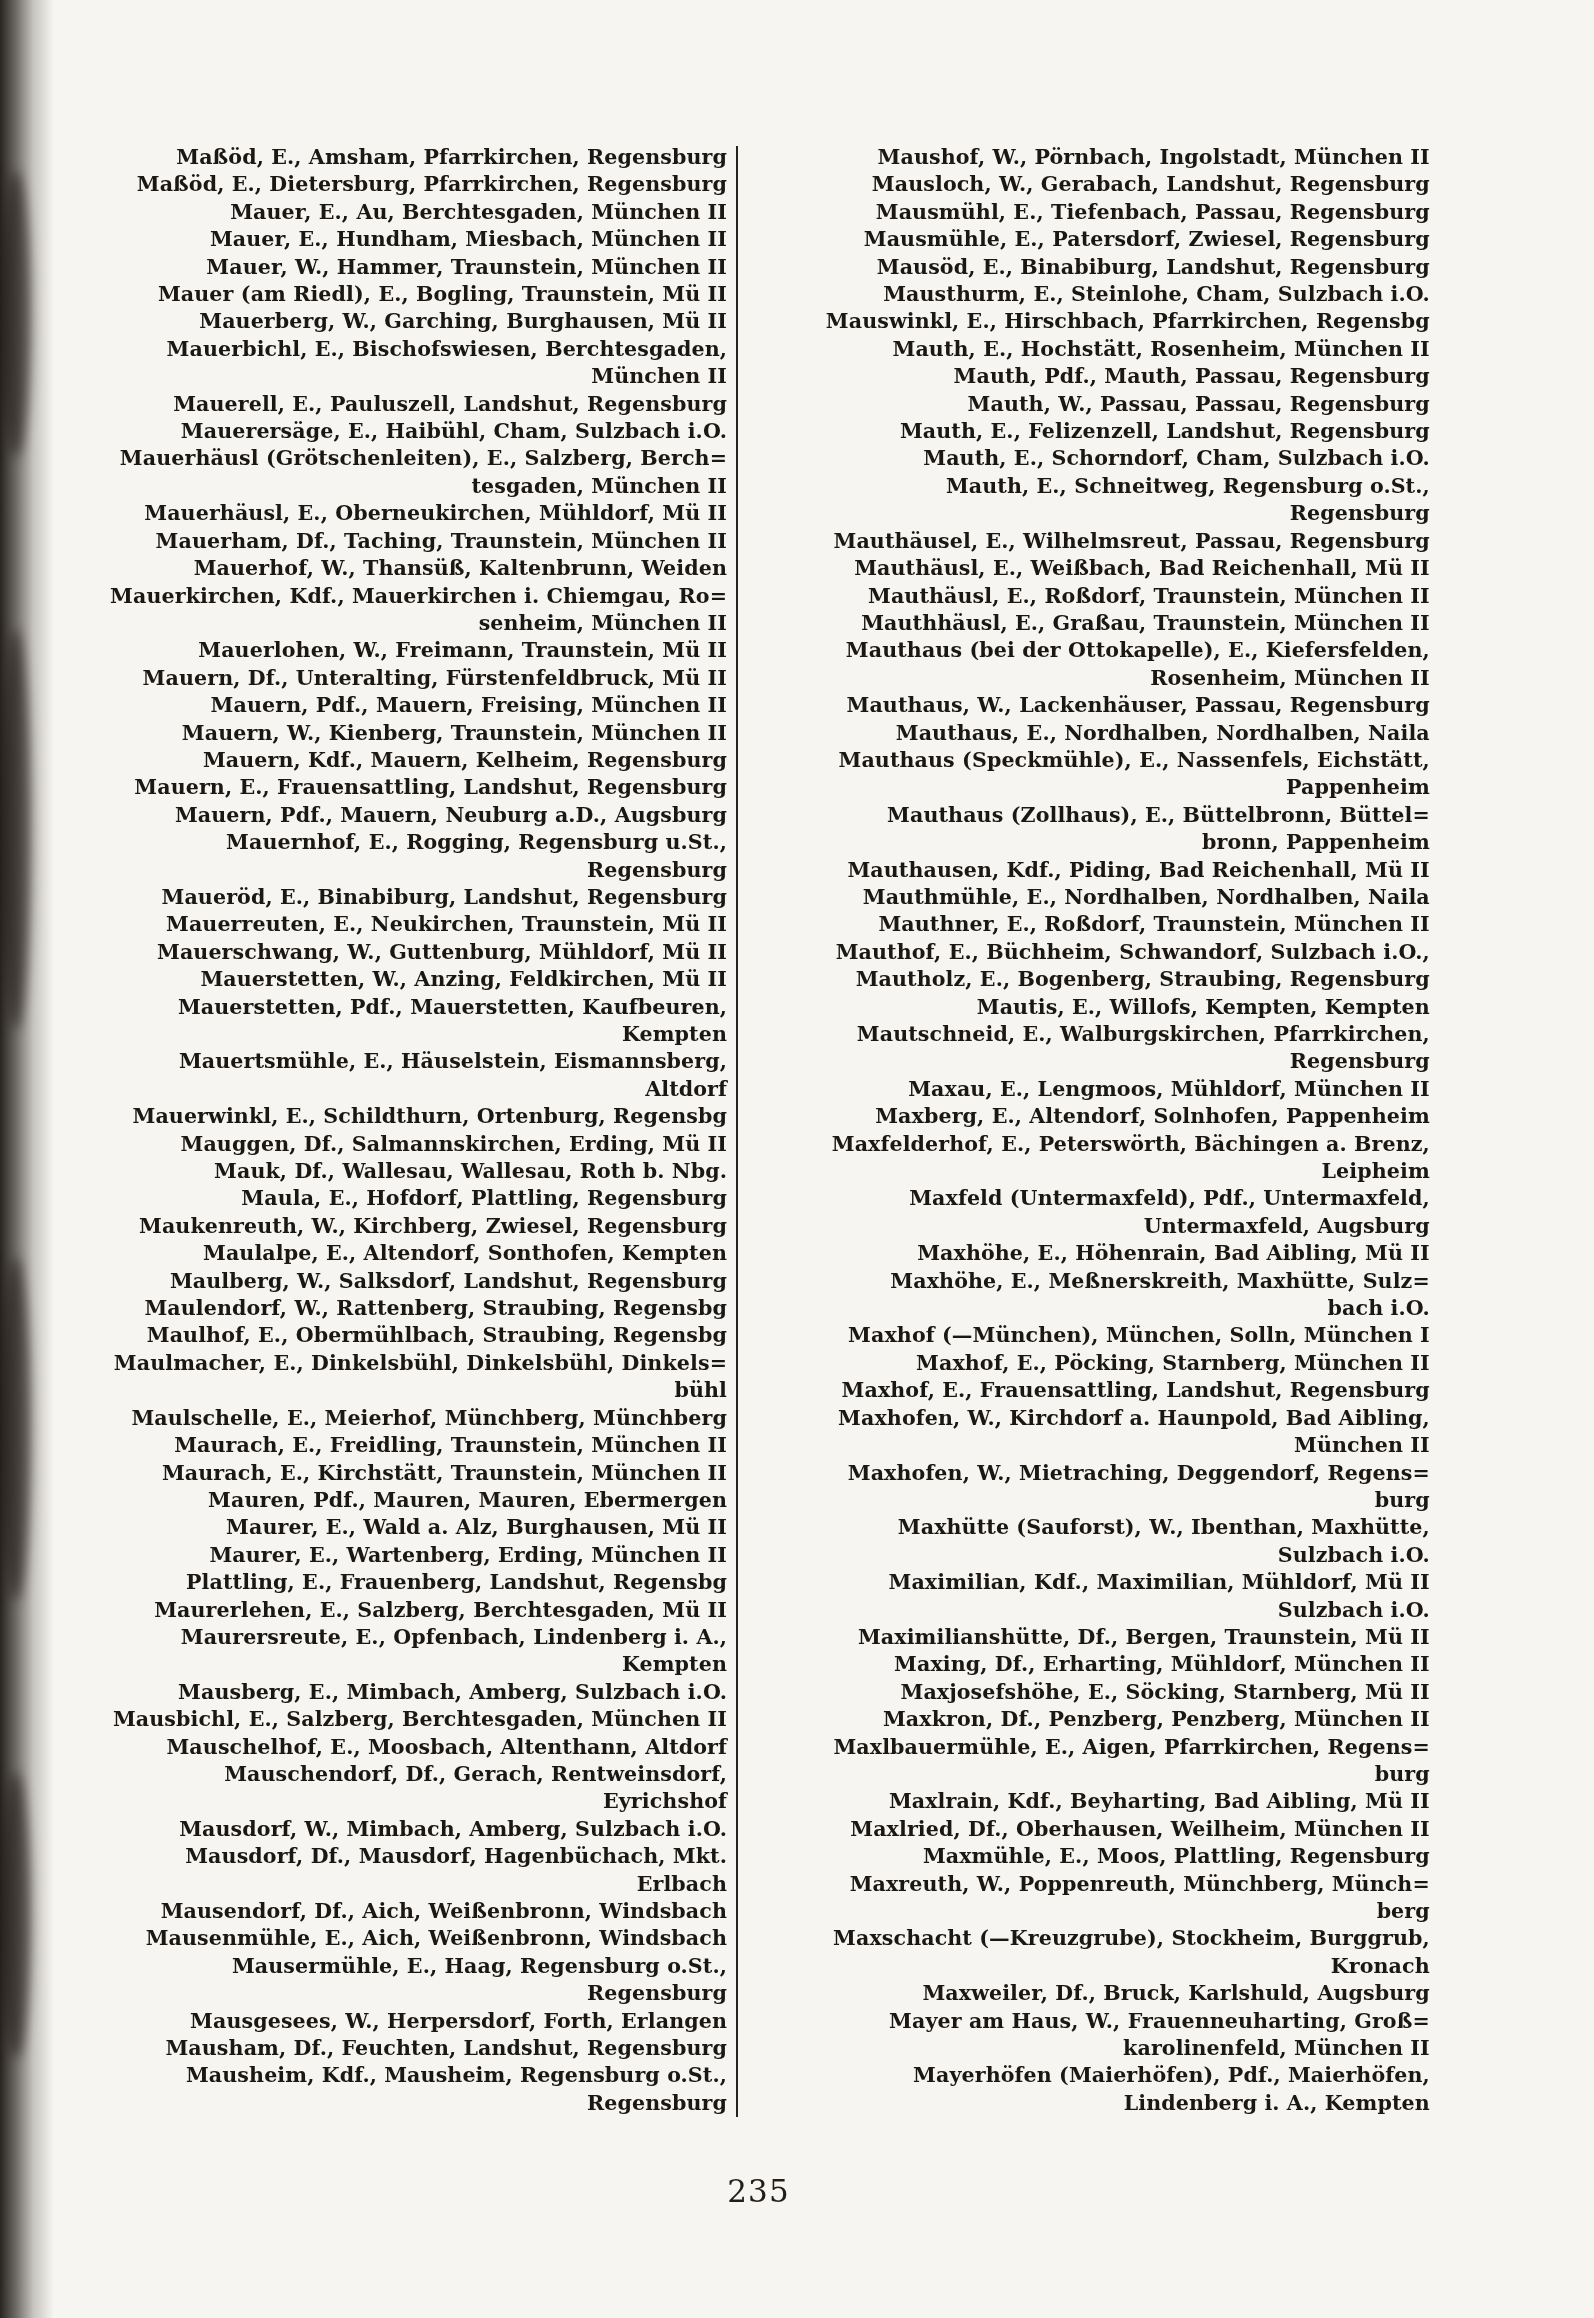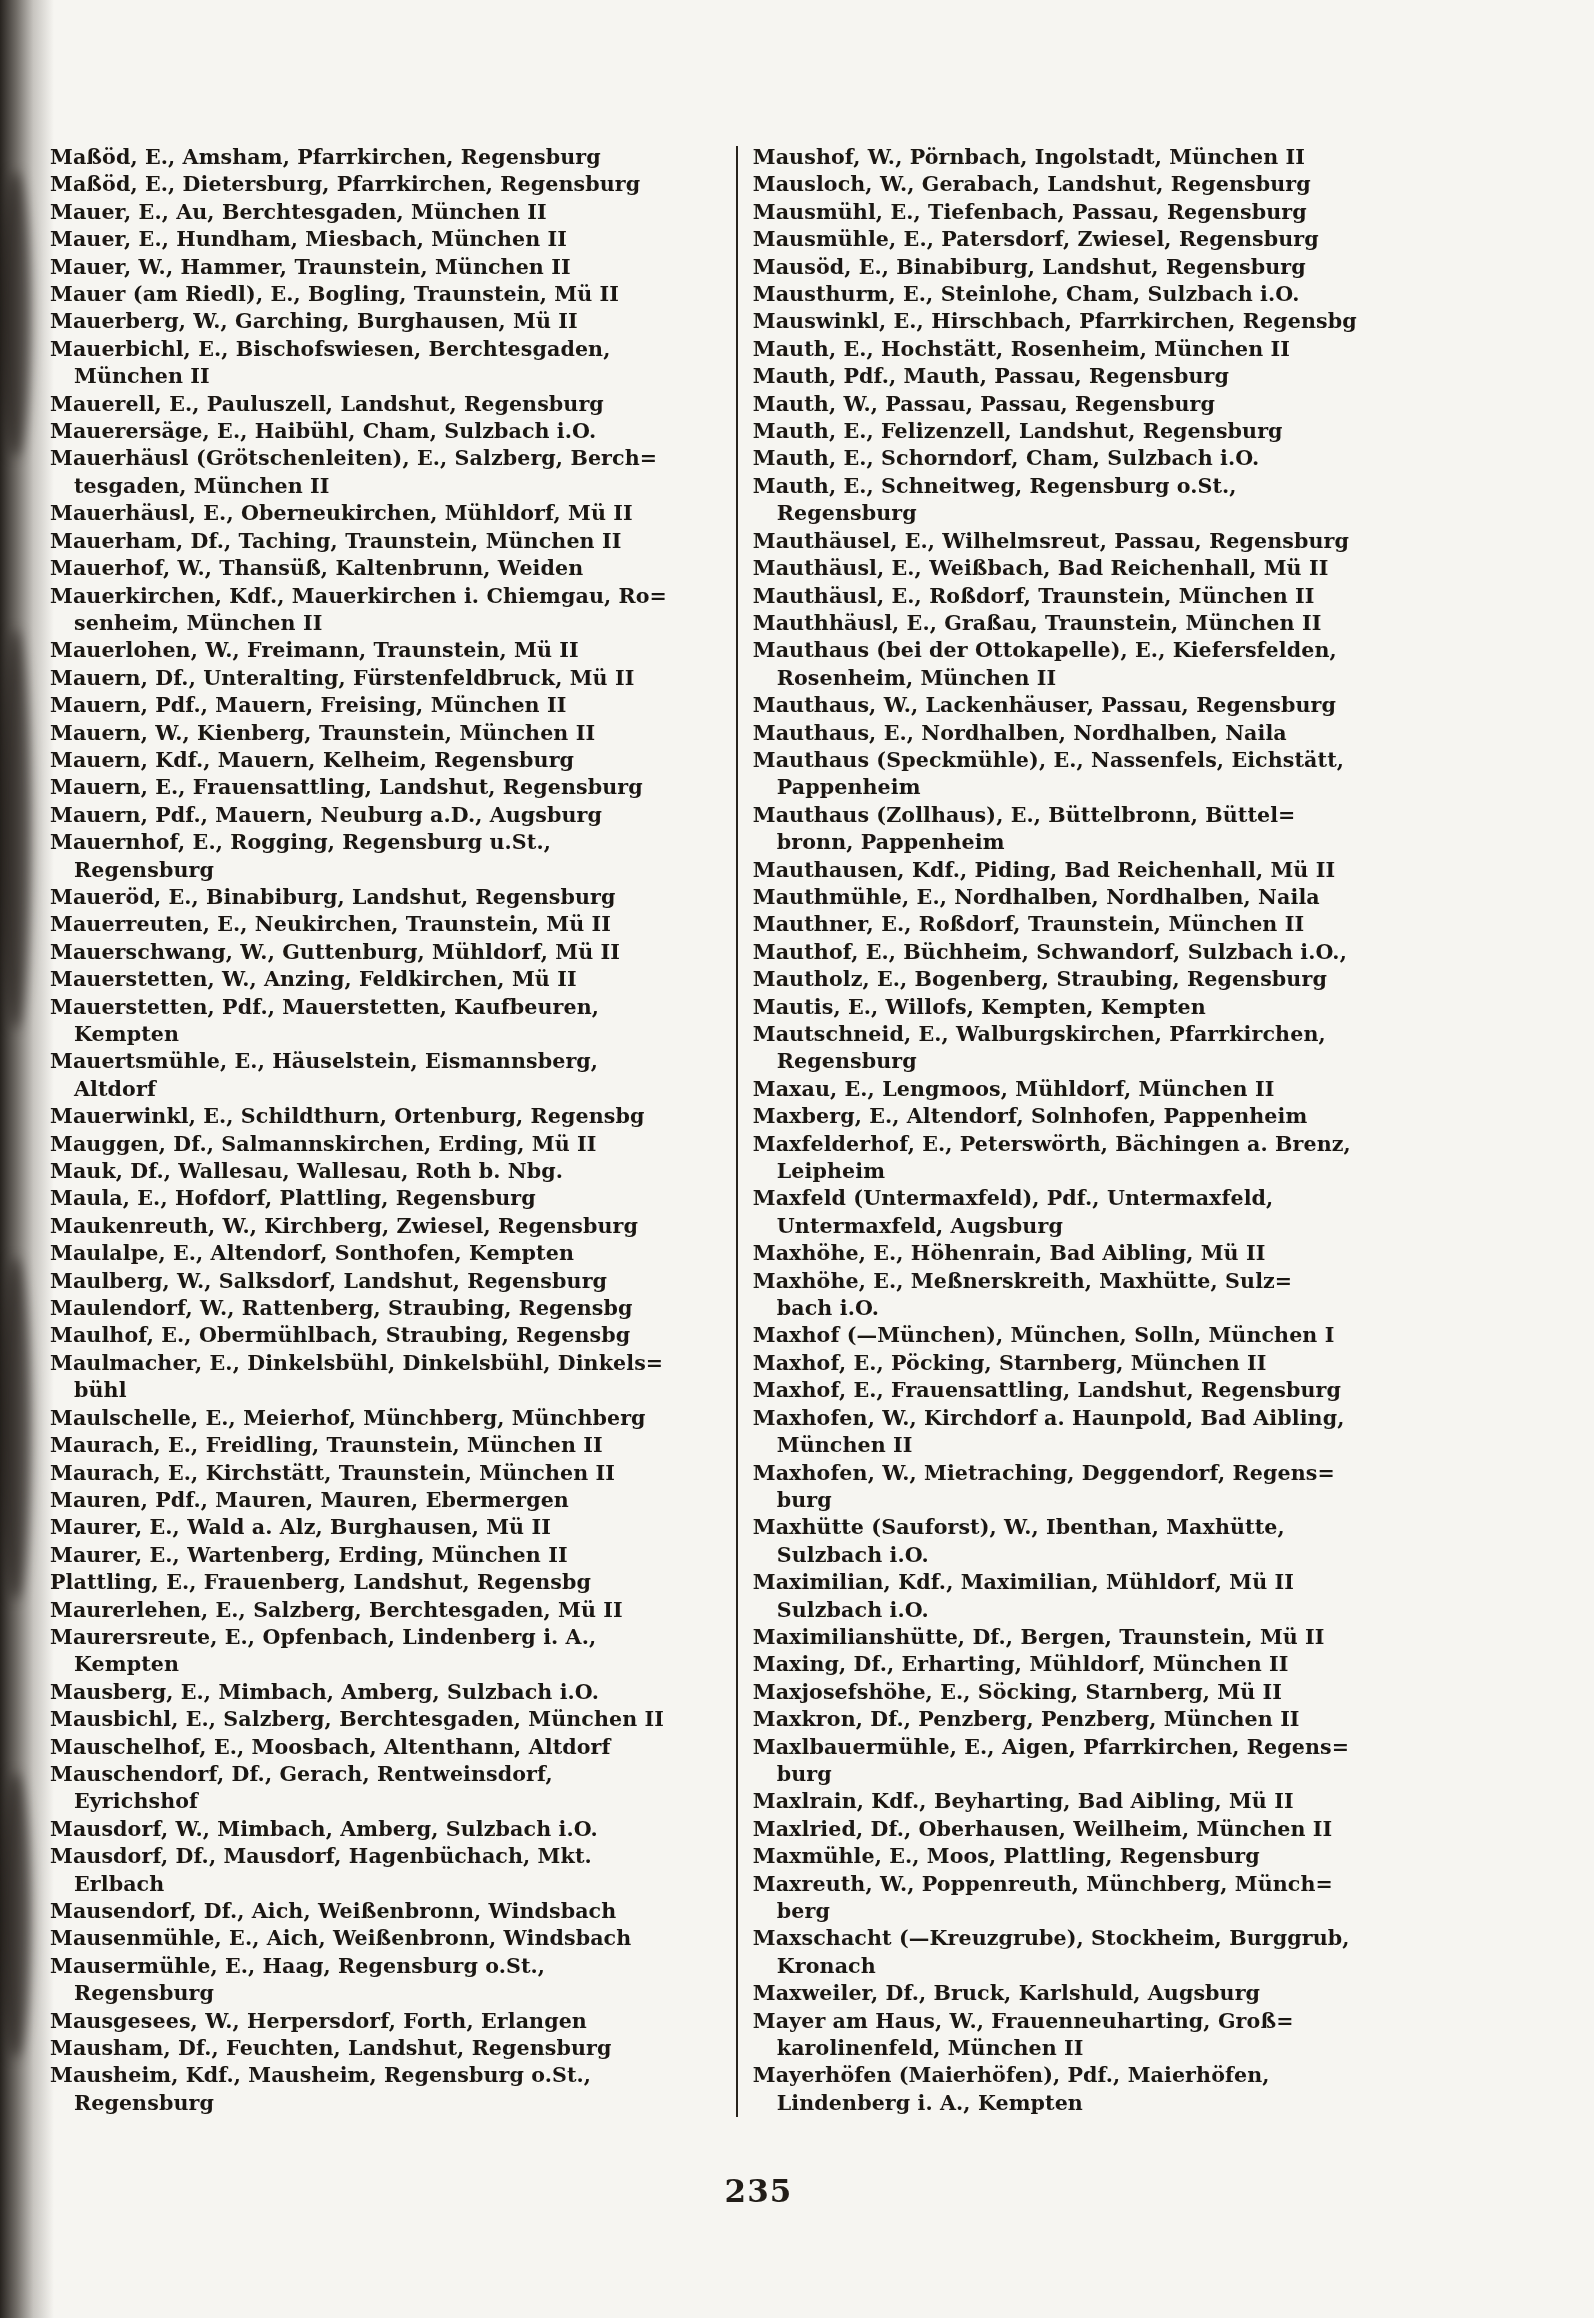--- a/index.html
+++ b/index.html
@@ -42,20 +42,21 @@
 
   .columns {
     position: absolute;
     left: 50px;
     top: 144px;
     display: flex;
     align-items: stretch;
   }
   .col {
     width: 677px;
+    text-align: right;
   }
   .col-divider {
     width: 1.7px;
     background: #28231d;
     margin: 2.3px 15px 0 9.1px;
     align-self: stretch;
   }
   .entry {
     font-size: 20.6px;
     line-height: 27.4px;
@@ -69,21 +70,21 @@
   .line.cont {
     padding-left: 24px;
   }
   .page-number {
     position: absolute;
     top: 2173px;
     left: 50px;
     width: 1417px;
     text-align: center;
     font-size: 31px;
-    font-weight: bold;
+    font-weight: normal;
     letter-spacing: 1.1px;
     color: #221d18;
   }
 </style>
 </head>
 <body>
 
 <div class="page">
 
   <div class="gutter-shadow"></div>

